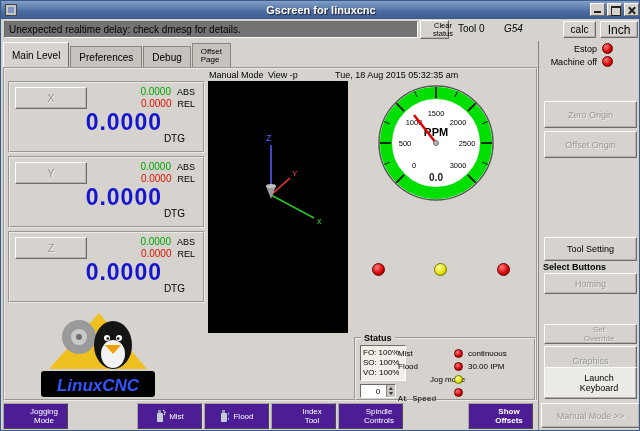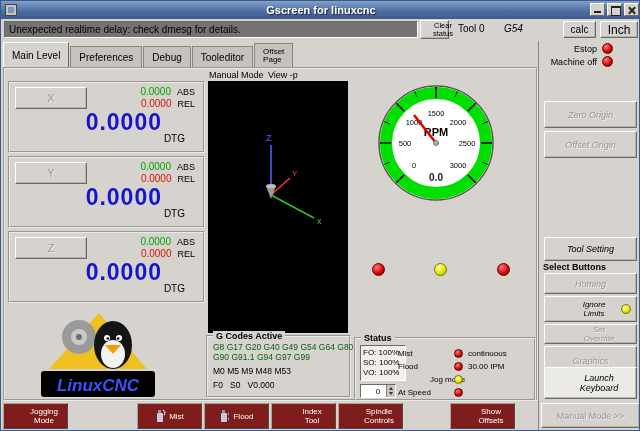--- a/index.html
+++ b/index.html
@@ -49,26 +49,26 @@
   .tab.active { height:25px; background:#d6d3ce; border-color:#fff #6e6a66 #d6d3ce #fff; position:relative; z-index:2; }
 
   .axis-group { width:197px; height:72px; }
   .axis-row { position:absolute; right:8px; display:flex; gap:6px; align-items:baseline; font-size:10px; }
   .val-abs { color:#00a400; }
   .val-rel { color:#dd1100; }
   .dtg-value { position:absolute; left:2px; top:26px; width:150px; text-align:right;
     font-size:23px; font-weight:bold; color:#1515d0; letter-spacing:1px; }
   .dtg-label { position:absolute; right:18px; bottom:7px; font-size:10px; }
 
-  .dark-btn { position:absolute; width:65px; height:26px; background:#7f1d1d;
+  .dark-btn { position:absolute; width:65px; height:26px; background:#4c1d95;
     border:1px solid; border-color:#a8a5a1 #4e4b48 #4e4b48 #a8a5a1;
     color:#fff; font-size:8px; line-height:9px; display:flex; align-items:center; justify-content:center;
     text-align:center; gap:3px; }
 
-  .side-btn { position:absolute; left:5px; width:93px;font-style:italic; }
+  .side-btn { position:absolute; left:5px; width:93px; }
   .right-panel { border-left:1px solid #8a867f; }
   .status-ind-label { position:absolute; left:42px; font-size:8px; }
   .status-ind-value { position:absolute; left:112px; font-size:8px; }
   .gcode-line { position:absolute; left:5px; font-size:8.5px; white-space:pre; }
   .g-green { color:#0a5c0a; }
 
   .spin-arrows { position:absolute; right:0; top:0; width:9px; height:100%; background:#c8c4bf; border-left:1px solid #8a867f; }
   .spin-arrows::before { content:""; position:absolute; left:2px; top:2px;
     border-left:2.5px solid transparent; border-right:2.5px solid transparent; border-bottom:3px solid #333; }
   .spin-arrows::after { content:""; position:absolute; left:2px; bottom:2px;
@@ -92,29 +92,29 @@
 status</button>
 <span class="abs" style="left:457px;top:22px;font-size:10px;">Tool 0</span>
 <span class="abs" style="left:503px;top:22px;font-size:10px;font-style:italic;">G54</span>
 <button class="abs btn" style="left:562px;top:20px;width:33px;height:17px;font-size:10px;">calc</button>
 <button class="abs btn" style="left:599px;top:20px;width:38px;height:17px;font-size:12px;">Inch</button>
 
 <div class="abs" style="left:2px;top:41px;height:25px;display:flex;align-items:flex-end;">
   <div class="tab active">Main Level</div>
   <div class="tab">Preferences</div>
   <div class="tab">Debug</div>
-  <div class="tab">Tooleditor</div>
   <div class="tab ml" style="font-size:8px;line-height:8px;height:24px;">Offset
 Page</div>
 </div>
 
 <div class="abs frame" style="left:2px;top:66px;width:535px;height:334px;">
 
   <span class="abs" style="left:204px;top:1px;font-size:9px;">Manual Mode</span>
   <span class="abs" style="left:263px;top:1px;font-size:9px;">View -p</span>
+  <span class="abs" style="left:330px;top:1px;font-size:9px;">Tue, 18 Aug 2015  05:32:35 am</span>
 
   <div class="abs" style="left:203px;top:12px;width:140px;height:252px;background:#000;">
     <svg width="140" height="252">
       <line x1="63" y1="114" x2="63" y2="64" stroke="#5560ff" stroke-width="1.5"></line>
       <text x="58" y="60" fill="#5560ff" font-size="9">Z</text>
       <line x1="63" y1="114" x2="82" y2="97" stroke="#ff3333" stroke-width="1.5"></line>
       <text x="84" y="95" fill="#ff4444" font-size="8">Y</text>
       <line x1="63" y1="114" x2="106" y2="137" stroke="#2cc22c" stroke-width="1.5"></line>
       <text x="109" y="143" fill="#33cc33" font-size="9">x</text>
       <polygon points="58,105 68,105 63,118" fill="#9a9a9a"></polygon>
@@ -216,27 +216,20 @@
       <line x1="60" y1="60" x2="38" y2="32" stroke="#e00000" stroke-width="2.5"></line>
       <circle cx="60" cy="60" r="2.5" fill="#b0b0b0" stroke="#777"></circle>
       <text x="60" y="98" text-anchor="middle" font-size="10" font-weight="bold" fill="#222">0.0</text>
     </svg>
   </div>
 
   <span class="abs led red" style="left:367px;top:194px;width:13px;height:13px;"></span>
   <span class="abs led yellow" style="left:429px;top:194px;width:13px;height:13px;"></span>
   <span class="abs led red" style="left:492px;top:194px;width:13px;height:13px;"></span>
 
-  <div class="abs frame" style="left:201px;top:266px;width:145px;height:63px;">
-    <span class="frame-title">G Codes Active</span>
-    <div class="gcode-line g-green" style="top:5px;">G8 G17 G20 G40 G49 G54 G64 G80</div>
-    <div class="gcode-line g-green" style="top:15px;">G90 G91.1 G94 G97 G99</div>
-    <div class="gcode-line" style="top:29px;">M0 M5 M9 M48 M53</div>
-    <div class="gcode-line" style="top:43px;">F0   S0   V0.000</div>
-  </div>
 
   <div class="abs frame" style="left:349px;top:268px;width:182px;height:64px;">
     <span class="frame-title">Status</span>
     <div class="abs sunken" style="left:4px;top:6px;width:46px;height:36px;background:#f2efe9;font-size:8px;padding:2px 2px;line-height:10px;">
       <div>FO: 100%</div>
       <div>SO: 100%</div>
       <div>VO: 100%</div>
     </div>
     <div class="abs sunken" style="left:4px;top:45px;width:36px;height:14px;background:#fff;font-size:8px;display:flex;align-items:center;justify-content:center;">
       <span>0</span>
@@ -247,21 +240,21 @@
     <span class="abs led red" style="left:98px;top:10px;width:9px;height:9px;"></span>
     <span class="status-ind-value" style="top:10px;">continuous</span>
 
     <span class="status-ind-label" style="top:23px;">Flood</span>
     <span class="abs led red" style="left:98px;top:23px;width:9px;height:9px;"></span>
     <span class="status-ind-value" style="top:23px;">30.00 IPM</span>
 
     <span class="status-ind-label" style="top:36px;margin-left:32px;">Jog mode</span>
     <span class="abs led yellow" style="left:98px;top:36px;width:9px;height:9px;"></span>
 
-    <span class="status-ind-label" style="top:49px;">At Speed</span>
+    <span class="status-ind-label" style="top:55px;font-family:Liberation Mono, monospace;">At Speed</span>
     <span class="abs led red" style="left:98px;top:49px;width:9px;height:9px;"></span>
   </div>
 </div>
 
 <div class="abs right-panel" style="left:537px;top:40px;width:103px;height:391px;">
 
   <div class="abs" style="right:28px;top:2px;display:flex;align-items:center;gap:5px;">
     <span style="font-size:9px;">Estop</span>
     <span class="led red" style="width:11px;height:11px;"></span>
   </div>
@@ -271,25 +264,20 @@
   </div>
 
   <button class="btn disabled side-btn" style="top:60px;height:27px;">Zero Origin</button>
   <button class="btn disabled side-btn" style="top:90px;height:27px;">Offset Origin</button>
   <button class="btn side-btn" style="top:196px;height:24px;">Tool Setting</button>
 
   <div class="abs" style="left:4px;top:221px;font-size:9px;font-weight:bold;">Select Buttons</div>
 
   <button class="btn disabled side-btn" style="top:232px;height:21px;">Homing</button>
 
-  <button class="btn side-btn" style="top:255px;height:26px;padding:0 5px;justify-content:space-between;">
-    <span class="ml" style="font-size:8px;line-height:9px;flex:1;text-align:center;">Ignore
-Limits</span>
-    <span class="led yellow" style="width:10px;height:10px;"></span>
-  </button>
 
   <button class="btn disabled side-btn ml" style="top:283px;height:20px;font-size:8px;line-height:9px;">Set
 Override</button>
   <button class="btn disabled side-btn" style="top:305px;height:30px;">Graphics</button>
   <button class="btn side-btn ml" style="top:326px;height:32px;background:#eceae6;line-height:10px;">Launch
 Keyboard</button>
   <button class="btn disabled abs" style="left:2px;top:362px;width:99px;height:25px;">Manual Mode &gt;&gt;</button>
 </div>
 
 <div class="abs" style="left:0;top:402px;width:537px;height:29px;">
@@ -316,15 +304,15 @@
     </svg>
     <span>Flood</span>
   </button>
 
   <button class="dark-btn ml" style="left:270px;">Index
 Tool</button>
   <button class="dark-btn ml" style="left:337px;">Spindle
 Controls</button>
   <button class="dark-btn ml" style="left:404px;margin-top:32px;">Toggle
 Readout</button>
-  <button class="dark-btn ml" style="left:449px;">Show
+  <button class="dark-btn ml" style="left:467px;font-weight:bold;">Show
 Offsets</button>
 </div>
 
 </body></html>

